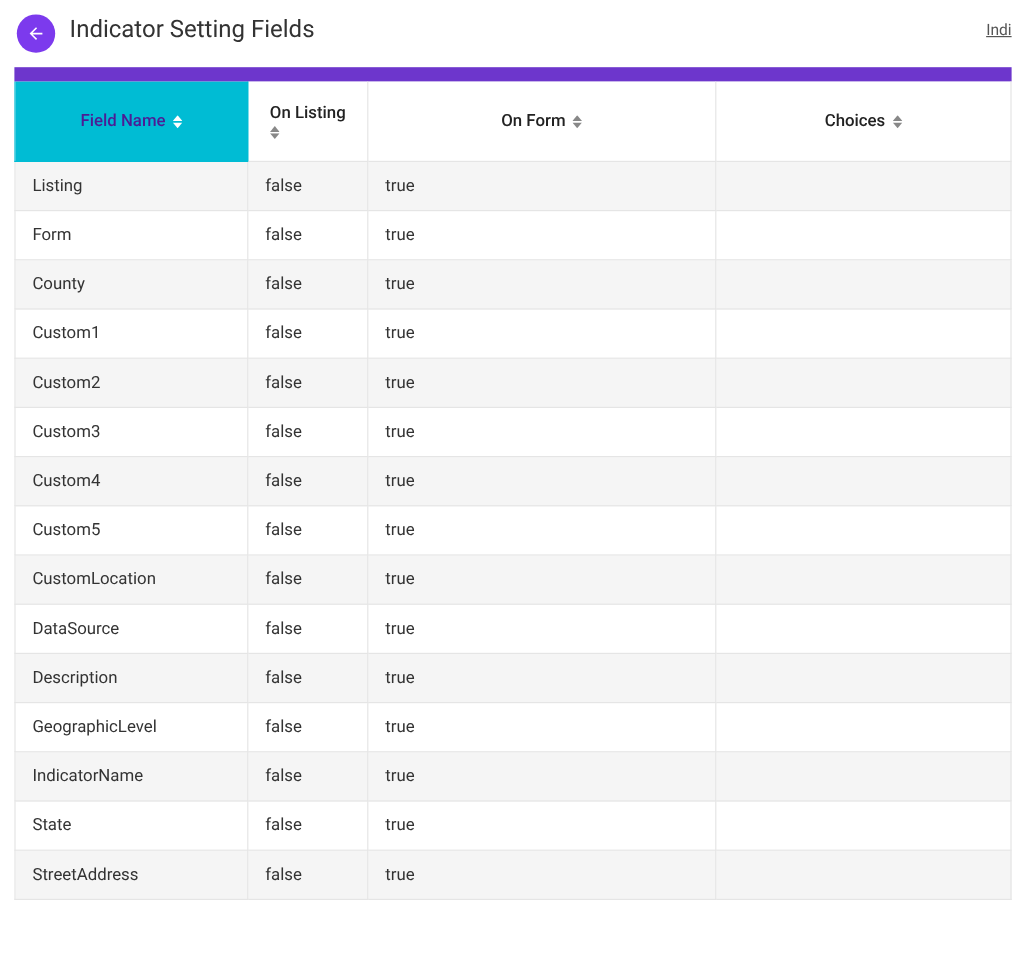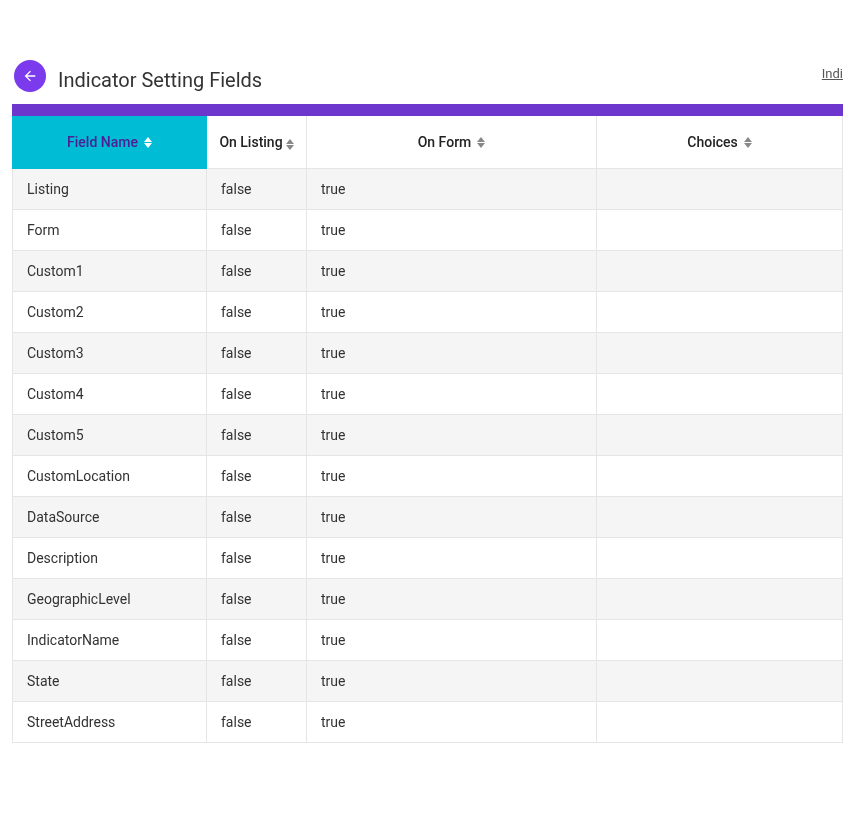--- a/index.html
+++ b/index.html
@@ -8,24 +8,23 @@
       box-sizing: border-box;
     }
     body {
       font-family: -apple-system, BlinkMacSystemFont, "Segoe UI", Roboto, "Helvetica Neue", Arial, sans-serif;
       background: #fff;
       color: #333;
       width: 855px;
     }
     .header {
       display: flex;
-      align-items: flex-end;
+      align-items: flex-start;
       padding: 12px 14px;
       position: relative;
-      margin-top: 48px;
     }
     .back-btn {
       width: 32px;
       height: 32px;
       border-radius: 50%;
       background: #7c3aed;
       display: flex;
       align-items: center;
       justify-content: center;
       cursor: pointer;
@@ -82,22 +81,22 @@
       border-color: #00bcd4;
     }
     .th-inner {
       display: inline-flex;
       align-items: center;
       gap: 6px;
       justify-content: center;
     }
     .th-inner-wrap {
       display: inline-flex;
-      flex-direction: row;
-      align-items: flex-end;
+      flex-direction: column;
+      align-items: flex-start;
       gap: 3px;
     }
     .sort-icon {
       display: inline-flex;
       flex-direction: column;
       gap: 1px;
       line-height: 0;
     }
     .sort-icon svg {
       width: 8px;
@@ -212,20 +211,26 @@
           <td>true</td>
           <td></td>
         </tr>
         <tr>
           <td>Form</td>
           <td>false</td>
           <td>true</td>
           <td></td>
         </tr>
         <tr>
+          <td>County</td>
+          <td>false</td>
+          <td>true</td>
+          <td></td>
+        </tr>
+        <tr>
           <td>Custom1</td>
           <td>false</td>
           <td>true</td>
           <td></td>
         </tr>
         <tr>
           <td>Custom2</td>
           <td>false</td>
           <td>true</td>
           <td></td>

